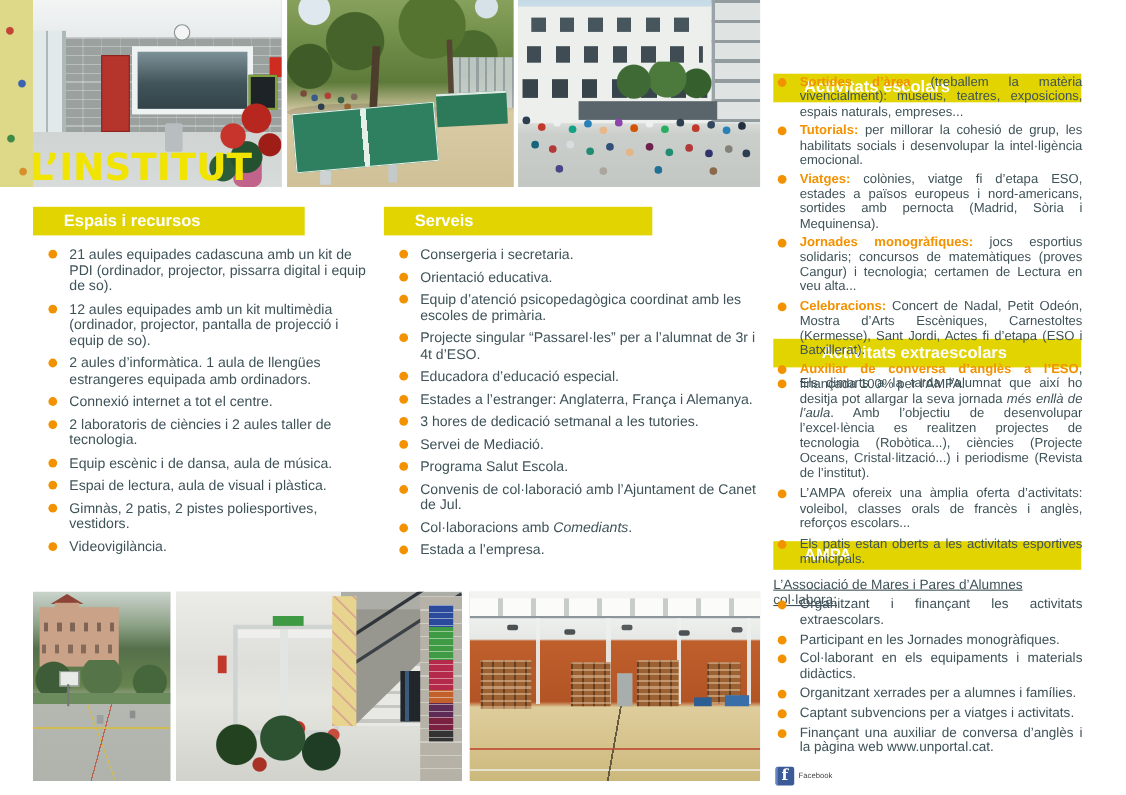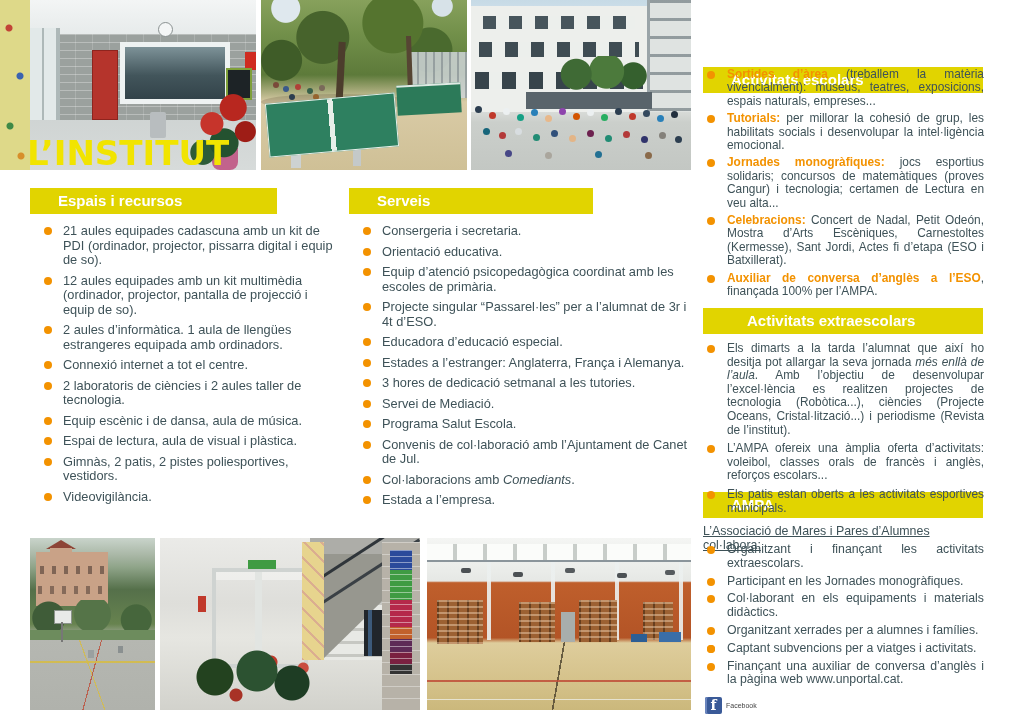--- a/index.html
+++ b/index.html
@@ -285,20 +285,21 @@
 
       <li><span class="dot"></span><span>Estada a l’empresa.</span></li>
     </ul>
 
   <ul class="list rightlist" id="list-escolars">
 
       <li><span class="dot"></span><span class="lead">Sortides d’àrea</span><span> (treballem la matèria vivencialment): museus, teatres, exposicions, espais naturals, empreses...</span></li>
 
       <li><span class="dot"></span><span class="lead">Tutorials:</span><span> per millorar la cohesió de grup, les habilitats socials i desenvolupar la intel·ligència emocional.</span></li>
 
+      <li><span class="dot"></span><span class="lead">Viatges:</span><span> colònies, viatge fi d’etapa ESO, estades a països europeus i nord-americans, sortides amb pernocta (Madrid, Sòria i Mequinensa).</span></li>
 
       <li><span class="dot"></span><span class="lead">Jornades monogràfiques:</span><span> jocs esportius solidaris; concursos de matemàtiques (proves Cangur) i tecnologia; certamen de Lectura en veu alta...</span></li>
 
       <li><span class="dot"></span><span class="lead">Celebracions:</span><span> Concert de Nadal, Petit Odeón, Mostra d’Arts Escèniques, Carnestoltes (Kermesse), Sant Jordi, Actes fi d’etapa (ESO i Batxillerat).</span></li>
 
       <li><span class="dot"></span><span class="lead">Auxiliar de conversa d’anglès a l’ESO</span><span>, finançada 100% per l’AMPA.</span></li>
     </ul>
 
   <ul class="list rightlist" id="list-extra">
 

